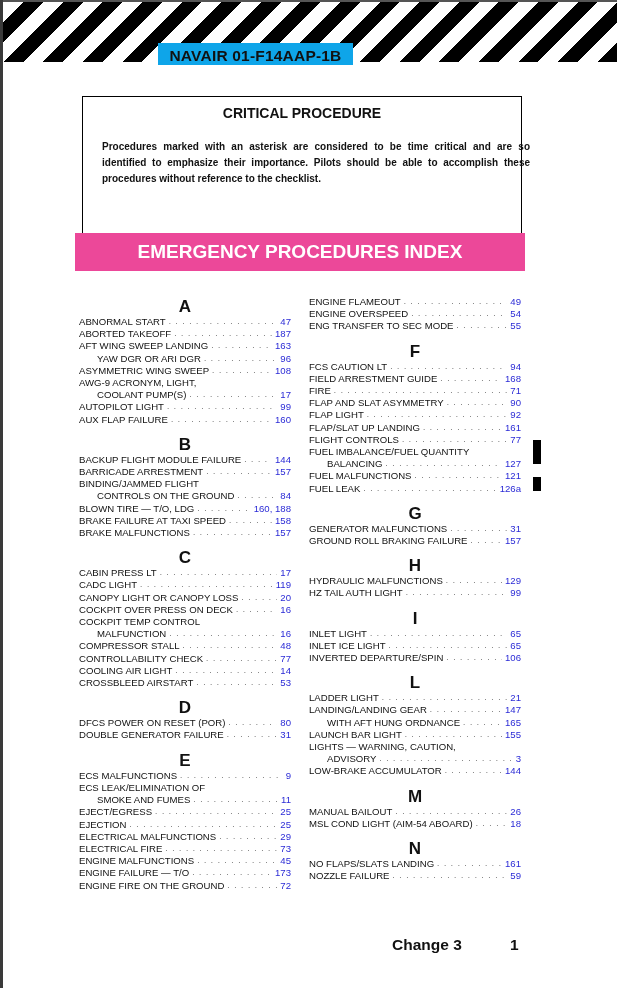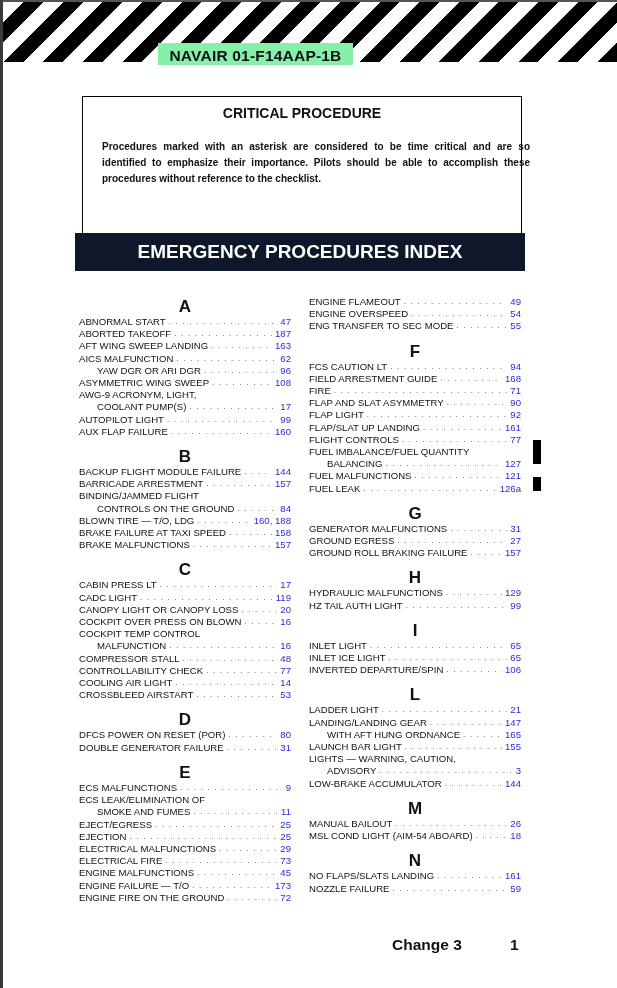--- a/index.html
+++ b/index.html
@@ -8,38 +8,38 @@
     background: #ffffff; font-family: "Liberation Sans", sans-serif; color: #111;
   }
   .frame-left { position: absolute; left: 0; top: 0; width: 3px; height: 988px; background: #3a3a3a; }
   .frame-top { position: absolute; left: 0; top: 0; width: 617px; height: 2px; background: #555; }
   .stripes {
     position: absolute; left: 3px; top: 2px; width: 614px; height: 60px;
     background: repeating-linear-gradient(-45deg, #000 0px, #000 14px, #fff 14px, #fff 28px);
   }
   .doc-id {
     position: absolute; left: 158px; top: 43px; width: 195px; height: 22px;
-    background: #86efac; font-weight: bold; font-size: 15.5px; text-align: center;
+    background: #0ea5e9; font-weight: bold; font-size: 15.5px; text-align: center;
     line-height: 25px; letter-spacing: 0.2px;
   }
   .critical-box {
     position: absolute; left: 82px; top: 96px; width: 440px; height: 139px;
     border: 1px solid #000; border-top: 1px solid #000; box-sizing: border-box;
   }
   .critical-title {
     position: absolute; left: 0; top: 8px; width: 100%; text-align: center;
     font-weight: bold; font-size: 14px;
   }
   .critical-text {
     position: absolute; left: 19px; top: 42px; width: 428px;
     font-weight: bold; font-size: 10px; line-height: 16px; text-align: justify;
   }
   .index-banner {
     position: absolute; left: 75px; top: 233px; width: 450px; height: 38px;
-    background: #0f172a; color: #fff; font-weight: bold; font-size: 19px;
+    background: #ec4899; color: #fff; font-weight: bold; font-size: 19px;
     text-align: center; line-height: 38px;
   }
   .col { position: absolute; width: 212px; font-size: 9.6px; }
   .col-left { left: 79px; top: 296px; }
   .col-right { left: 309px; top: 296px; }
   .letter {
     text-align: center; font-weight: bold; font-size: 17px; height: 20px; line-height: 22px;
   }
   .entry { display: flex; align-items: flex-end; line-height: 12.2px; }
   .entry .lbl { white-space: nowrap; }
@@ -82,25 +82,20 @@
       <span class="lbl">ABORTED TAKEOFF</span>
       <span class="dots"></span>
       <span class="pg">187</span>
     </div>
     <div class="entry">
       <span class="lbl">AFT WING SWEEP LANDING</span>
       <span class="dots"></span>
       <span class="pg">163</span>
     </div>
     <div class="entry">
-      <span class="lbl">AICS MALFUNCTION</span>
-      <span class="dots"></span>
-      <span class="pg">62</span>
-    </div>
-    <div class="entry">
       <span class="lbl indent">YAW DGR OR ARI DGR</span>
       <span class="dots"></span>
       <span class="pg">96</span>
     </div>
     <div class="entry">
       <span class="lbl">ASYMMETRIC WING SWEEP</span>
       <span class="dots"></span>
       <span class="pg">108</span>
     </div>
     <div class="line-only">AWG-9 ACRONYM, LIGHT,</div>
@@ -163,21 +158,21 @@
       <span class="lbl">CADC LIGHT</span>
       <span class="dots"></span>
       <span class="pg">119</span>
     </div>
     <div class="entry">
       <span class="lbl">CANOPY LIGHT OR CANOPY LOSS</span>
       <span class="dots"></span>
       <span class="pg">20</span>
     </div>
     <div class="entry">
-      <span class="lbl">COCKPIT OVER PRESS ON BLOWN</span>
+      <span class="lbl">COCKPIT OVER PRESS ON DECK</span>
       <span class="dots"></span>
       <span class="pg">16</span>
     </div>
     <div class="line-only">COCKPIT TEMP CONTROL</div>
     <div class="entry">
       <span class="lbl indent">MALFUNCTION</span>
       <span class="dots"></span>
       <span class="pg">16</span>
     </div>
     <div class="entry">
@@ -331,25 +326,20 @@
       <span class="pg">126a</span>
     </div>
     <div class="gap"></div>
     <div class="letter">G</div>
     <div class="entry">
       <span class="lbl">GENERATOR MALFUNCTIONS</span>
       <span class="dots"></span>
       <span class="pg">31</span>
     </div>
     <div class="entry">
-      <span class="lbl">GROUND EGRESS</span>
-      <span class="dots"></span>
-      <span class="pg">27</span>
-    </div>
-    <div class="entry">
       <span class="lbl">GROUND ROLL BRAKING FAILURE</span>
       <span class="dots"></span>
       <span class="pg">157</span>
     </div>
     <div class="gap"></div>
     <div class="letter">H</div>
     <div class="entry">
       <span class="lbl">HYDRAULIC MALFUNCTIONS</span>
       <span class="dots"></span>
       <span class="pg">129</span>

